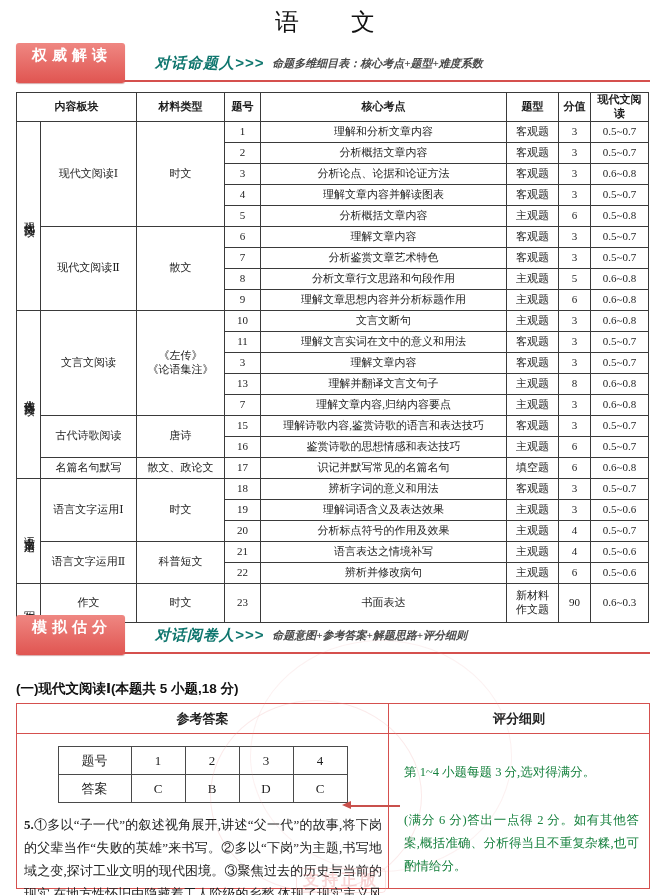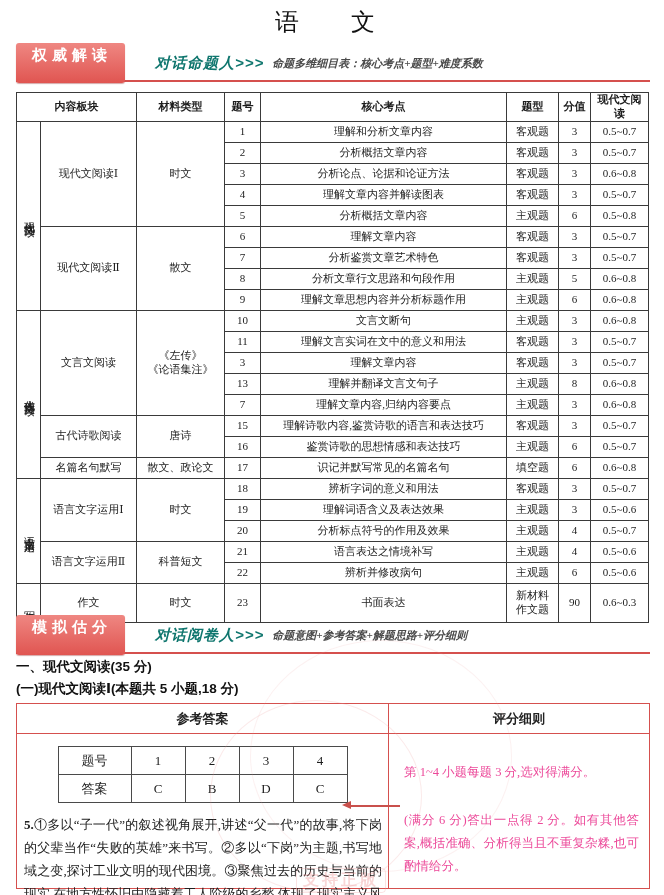--- a/index.html
+++ b/index.html
@@ -44,21 +44,21 @@
     align-items:center;justify-content:center;font-size:13px;font-weight:bold;color:#222;}
   .answer-grid{border-collapse:collapse;margin:12px auto 8px auto;
     font-family:"Liberation Serif","DejaVu Serif",serif;}
   .answer-grid td{border:1.2px solid #4a4a4a;text-align:center;font-size:13px;
     height:25px;vertical-align:middle;}
   .answer-grid td.qcol{width:70px;}
   .answer-grid td.acol{width:51px;}
   .q5{padding:2px 6px 6px 7px;font-size:13px;line-height:1.78;text-align:justify;
     color:#202020;font-family:"Liberation Serif","DejaVu Serif",serif;}
   .q5 b{font-weight:bold;}
-  .rubric{color:#ec4899;font-family:"Liberation Serif","DejaVu Serif",serif;
+  .rubric{color:#15803d;font-family:"Liberation Serif","DejaVu Serif",serif;
     font-size:12.5px;line-height:1.85;padding:0 10px 0 15px;text-align:justify;}
   .rubric1{margin-top:27px;}
   .rubric2{margin-top:25px;}
   
   .arrow{position:absolute;left:333px;top:101px;width:50px;height:1.6px;
     background:#c9504c;}
   .arrow:before{content:"";position:absolute;left:-8px;top:-3.6px;width:0;height:0;
     border-top:4.4px solid transparent;border-bottom:4.4px solid transparent;
     border-right:9px solid #c9504c;}
   
@@ -289,21 +289,20 @@
     </tr>
   </tbody>
     </table>
 
   <div class="sec-banner banner2">
     <span class="badge">模拟估分</span>
     <span class="banner-heading">对话阅卷人&gt;&gt;&gt;</span>
     <span class="banner-sub">命题意图+参考答案+解题思路+评分细则</span>
   </div>
 
-  <div class="part-title">一、现代文阅读(35 分)</div>
   <div class="sub-title">(一)现代文阅读Ⅰ(本题共 5 小题,18 分)</div>
 
   <div class="answer-box">
     <div class="ab-left">
       <div class="ab-header">参考答案</div>
       <table class="answer-grid">
         <tbody>
             <tr>
           <td class="qcol">题号</td>
           <td class="acol">1</td>

